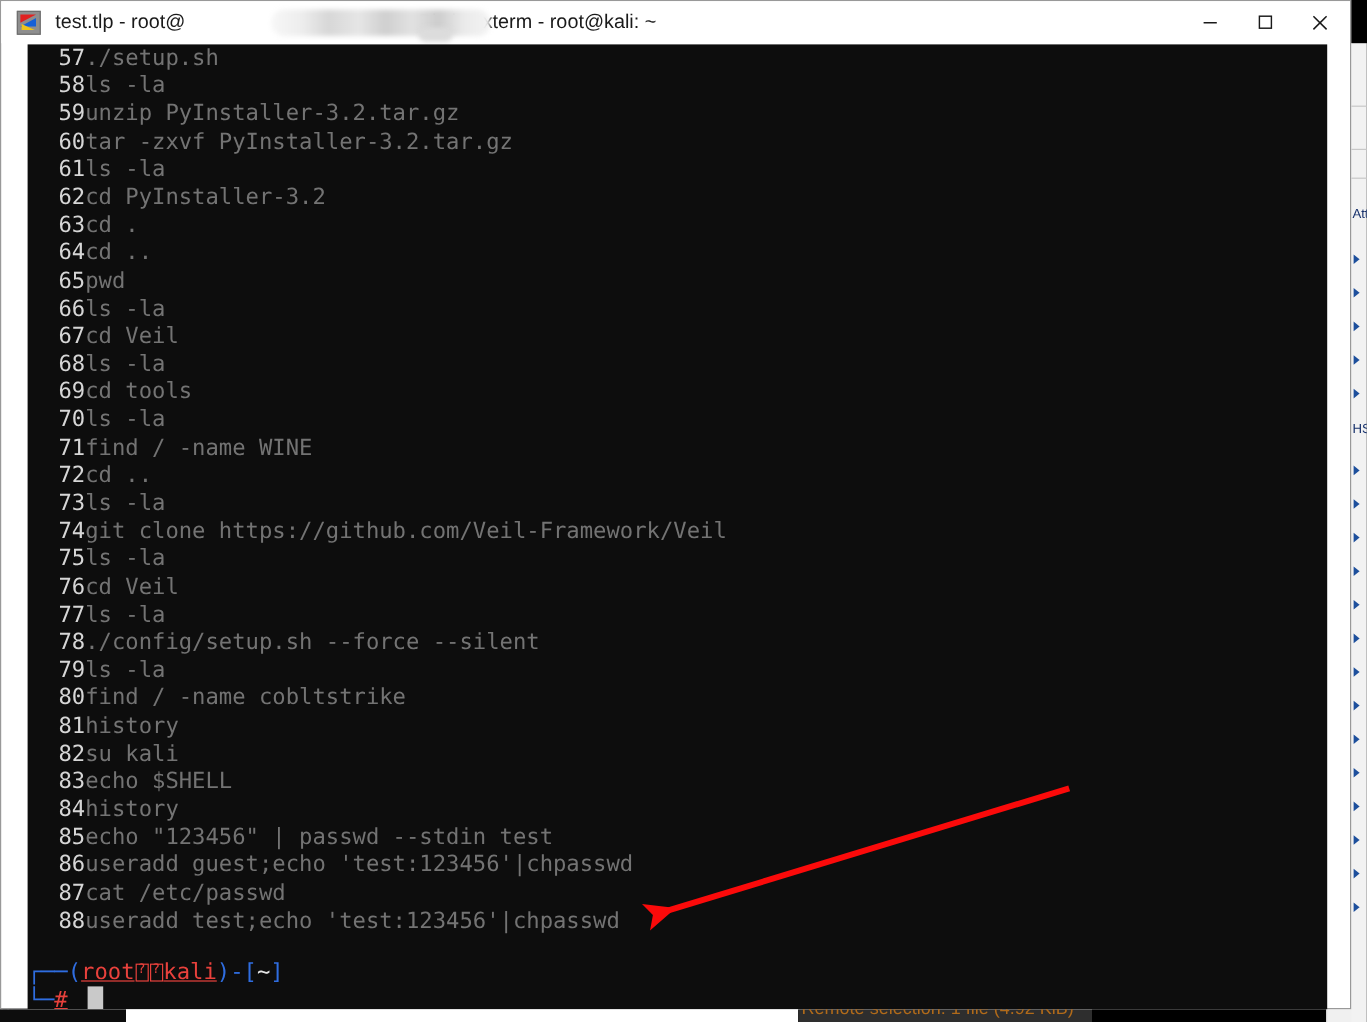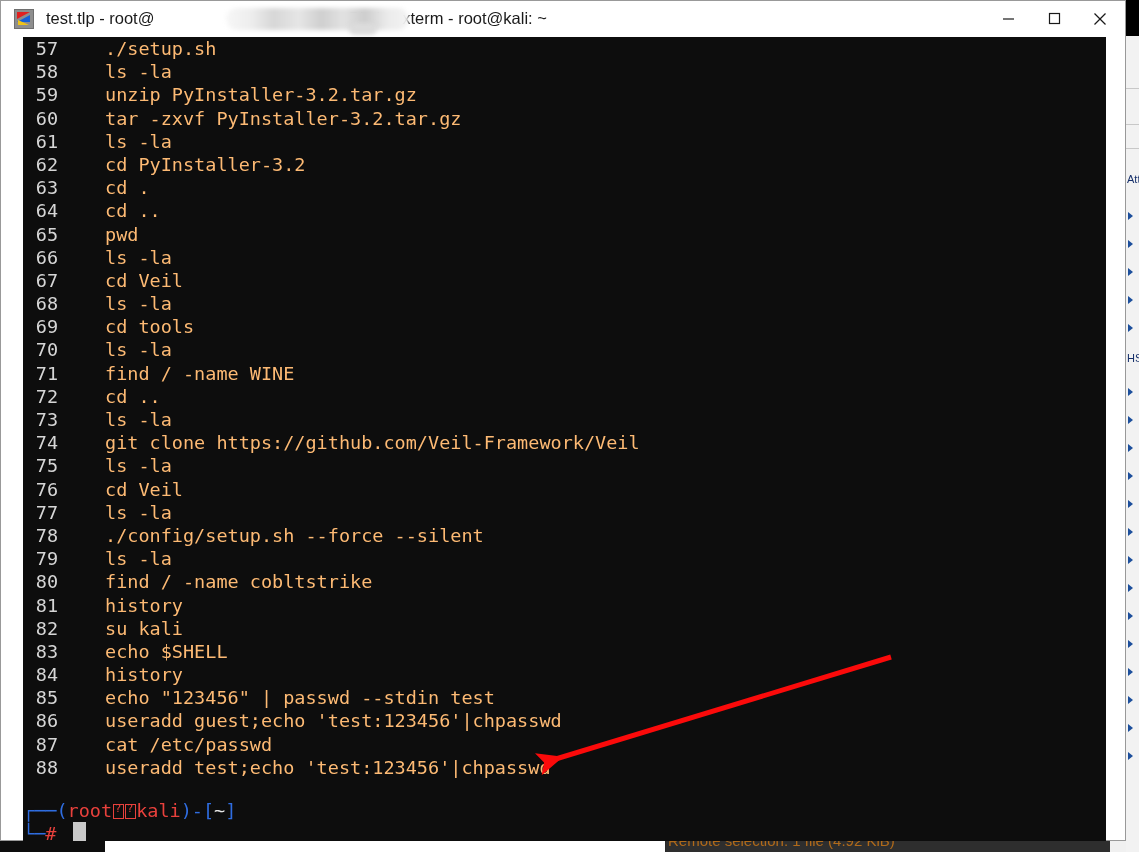--- a/index.html
+++ b/index.html
@@ -212,40 +212,40 @@
     color: #d6d6d6;
     white-space: pre;
   }
   .hline {
     display: block;
     height: 23.2px;
   }
   .hnum {
     display: inline-block;
     width: 48px;
-    text-align: center;
+    text-align: right;
     color: #d6d6d6;
   }
   .hcmd {
-    margin-left: 34px;
-    color: #fdba74;
+    margin-left: 0;
+    color: #737373;
   }
 
   
   #prompt {
     position: absolute;
     left: 0px;
     top: 762px;
     font-family: "DejaVu Sans Mono", "Liberation Mono", monospace;
     font-size: 18.5px;
     line-height: 23.2px;
     white-space: pre;
   }
   .pblue { color: #2f6de0; }
-  .pred  { color: #e8413c; }
+  .pred  { color: #e8413c; text-decoration: underline; }
   .glyphbox {
     display: inline-block;
     width: 11px; height: 15px;
     border: 1.5px solid #e8413c;
     box-sizing: border-box;
     position: relative;
     vertical-align: -2px;
     margin: 0 0.5px;
   }
   .glyphbox::after {
@@ -268,21 +268,21 @@
     position: absolute;
     left: 0; top: 0;
     width: 1139px; height: 852px;
     pointer-events: none;
   }
 
   
   #bottom-strip {
     position: absolute;
     left: 0; top: 841px;
-    width: 1110px; height: 11px;
+    width: 910px; height: 11px;
     background: #d9d9d9;
     overflow: hidden;
   }
   #bottom-strip .bs-dark {
     position: absolute;
     left: 0; top: 0; width: 105px; height: 11px;
     background: #0d0d0d;
   }
   #bottom-strip .bs-panel {
     position: absolute;

